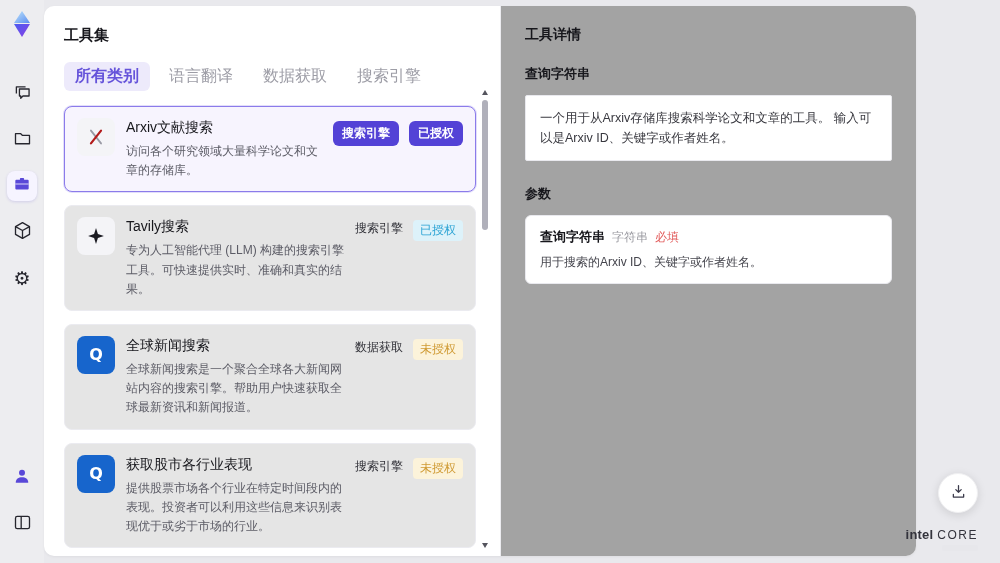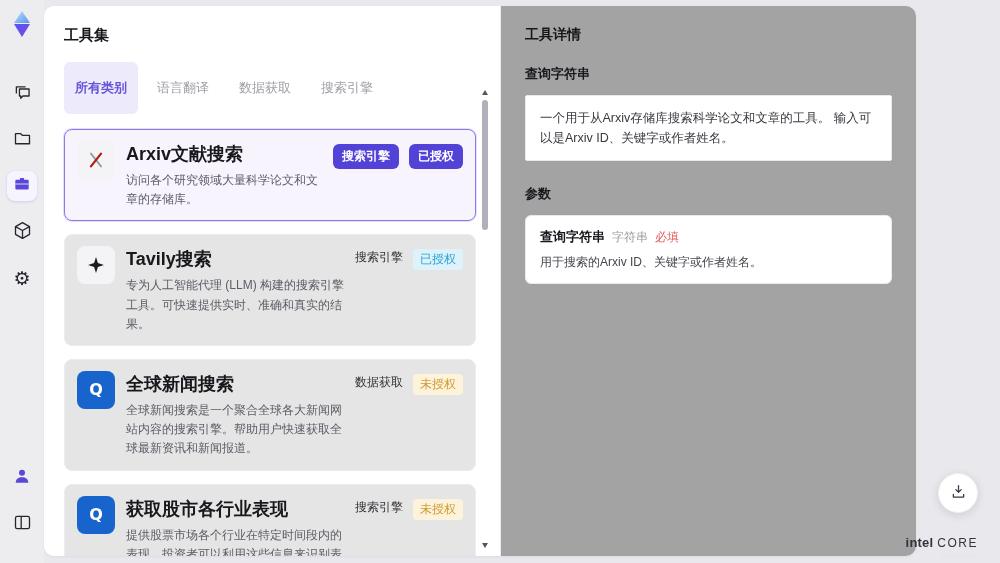--- a/index.html
+++ b/index.html
@@ -32,42 +32,42 @@
     position:absolute; left:44px; top:6px; width:872px; height:550px;
     background:#fff; border-radius:10px; overflow:hidden; display:flex;
     box-shadow:0 1px 3px rgba(0,0,0,.05);
   }
 
   
   .list-pane { width:456px; padding:18px 24px 0 20px; position:relative; }
   .list-title { font-size:15px; font-weight:700; margin:2px 0 17px; }
   .tabs { display:flex; gap:8px; margin-bottom:15px; }
   .tab {
-    font-size:13px; color:#9d9da6; padding:17px 11px; border-radius:6px; cursor:pointer;
+    font-size:16px; color:#9d9da6; padding:4px 11px; border-radius:6px; cursor:pointer;
     white-space:nowrap;
   }
   .tab.active { background:#edeafb; color:#6553da; font-weight:700; }
 
   .cards { }
   .card {
     display:flex; gap:11px; border:1px solid #ebebf0; border-radius:8px;
     padding:11px 12px; margin-bottom:13px; background:#e5e5e5; cursor:pointer;
   }
   .card.selected {
     border:1px solid #8b7bea; background:#f7f4fe;
     box-shadow:0 0 0 1px rgba(139,123,234,.25);
   }
   .tool-icon {
     width:38px; height:38px; border-radius:8px; background:#f4f4f7; flex:none;
     display:flex; align-items:center; justify-content:center; overflow:hidden;
   }
   .tool-icon.ic-blue-q { background:#1765cc; }
   .q-glyph { color:#fff; font-weight:700; font-size:16px; font-family:"DejaVu Sans",sans-serif; }
   .tool-body { flex:1; min-width:0; padding-top:1px; }
-  .tool-title { font-size:18px; font-weight:700; margin-bottom:5px; }
+  .tool-title { font-size:14px; font-weight:400; margin-bottom:5px; }
   .tool-desc { font-size:12px; color:#5c5c66; line-height:1.6; }
   .tool-tags { flex:none; display:flex; gap:10px; align-items:flex-start; padding-top:3px; }
   .category { font-size:12px; color:#33333a; white-space:nowrap; }
   .badge { font-size:12px; padding:2px 7px; border-radius:4px; white-space:nowrap; }
   .badge.authorized { background:#ddf2fa; color:#2ba3d4; }
   .badge.unauthorized { background:#fcf3da; color:#cf9a33; }
   .card.selected .category,
   .card.selected .badge {
     background:#5342d6; color:#fff; padding:4px 9px; border-radius:6px;
     font-weight:700; font-size:12px;
@@ -102,21 +102,21 @@
   .param-required { font-size:12px; color:#e25c5c; }
   .param-desc { font-size:12px; color:#45454d; }
 
   
   .fab {
     position:absolute; right:22px; bottom:50px; width:40px; height:40px;
     border-radius:50%; background:#fff; border:1px solid #f0f0f2;
     box-shadow:0 2px 10px rgba(0,0,0,.12);
     display:flex; align-items:center; justify-content:center; cursor:pointer;
   }
-  .intel-brand { position:absolute; right:22px; bottom:4px; text-align:right; }
+  .intel-brand { position:absolute; right:22px; bottom:12px; text-align:right; }
   .intel-line { font-size:13px; color:#33333c; white-space:nowrap; }
   .intel-word { font-weight:700; letter-spacing:.2px; }
   .core-word { font-weight:400; letter-spacing:1.5px; font-size:12px; margin-left:4px; }
   .intel-sub { margin-top:3px; margin-left:auto; width:36px; height:6px; background:#e7e7eb; border-radius:2px; }
 </style>
 </head>
 <body>
 
 <div class="rail">
   <div class="logo">

